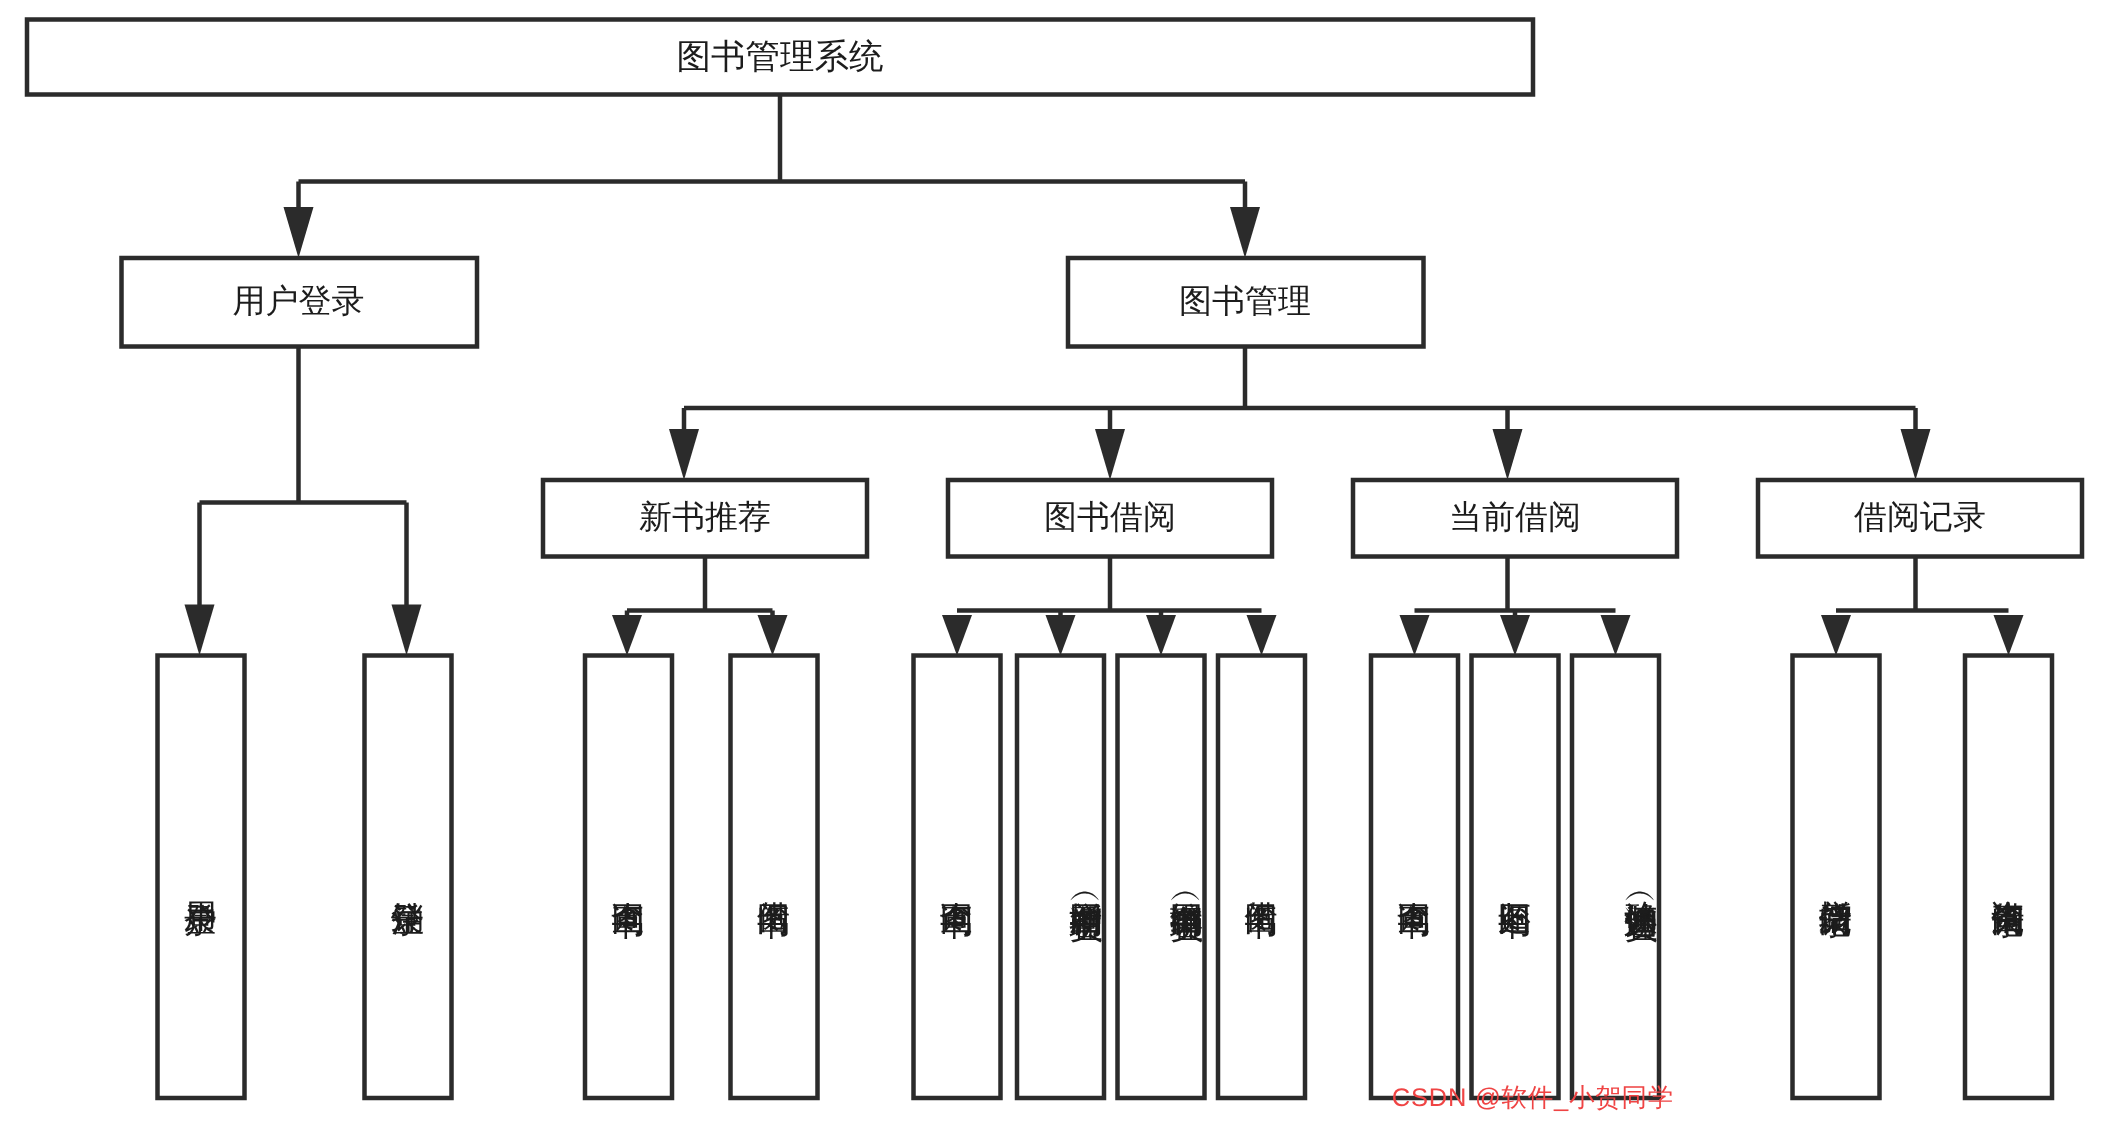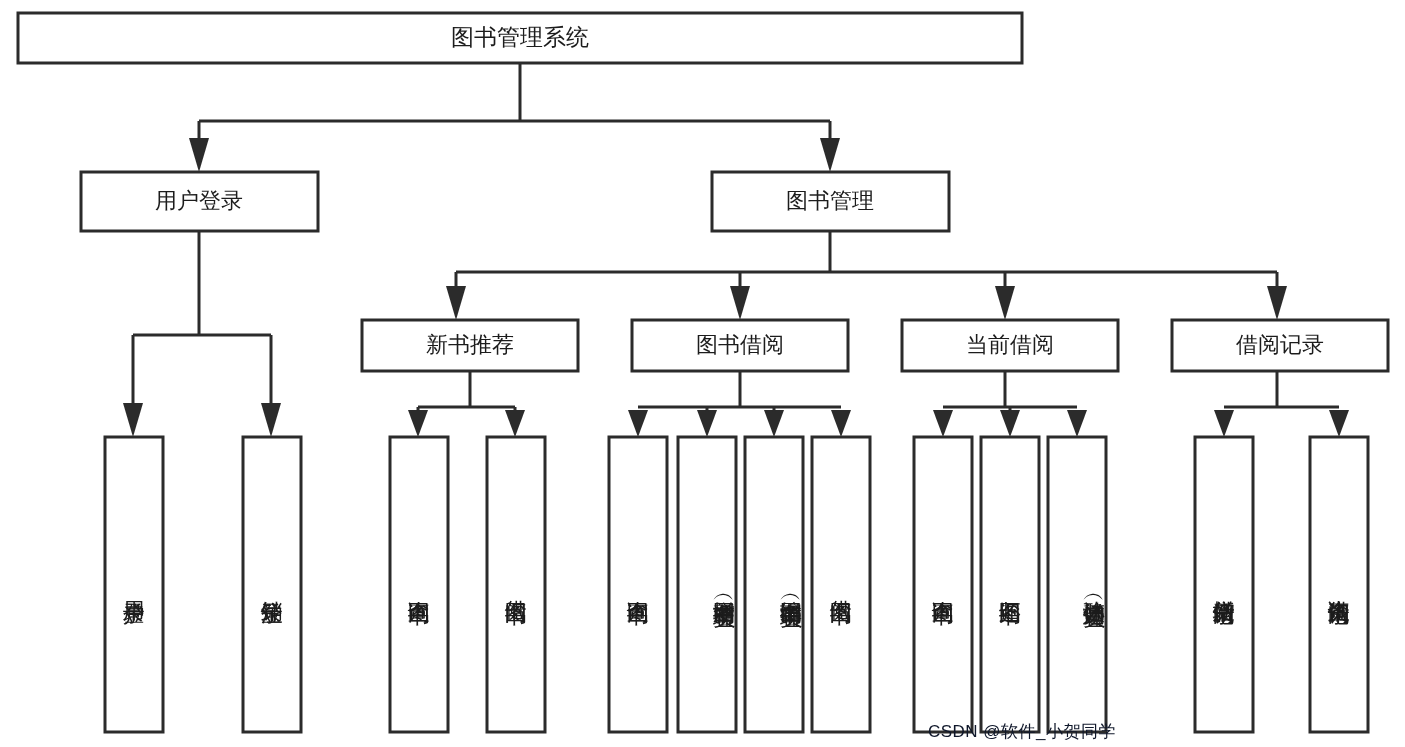--- a/index.html
+++ b/index.html
@@ -66,21 +66,21 @@
     align-items: center;
     justify-content: center;
     pointer-events: none;
   }
   .watermark {
     position: absolute;
     right: 6px;
     bottom: 4px;
     font-family: "Liberation Sans", "DejaVu Sans", sans-serif;
     font-size: 17px;
-    color: #0f172a;
+    color: #ef4444;
     white-space: nowrap;
     letter-spacing: 0.5px;
   }
 </style>
 </head>
 <body>
 
 <div id="diagram-root">
 
   <svg class="flow" viewBox="0 0 1405 747">

